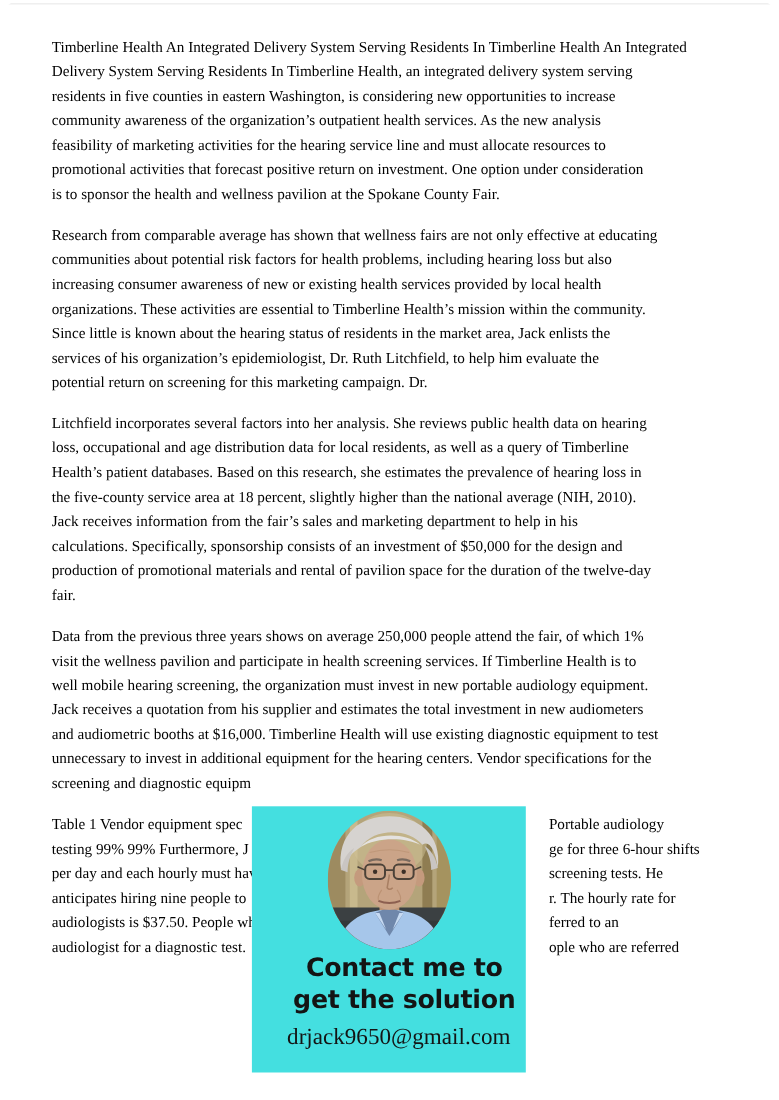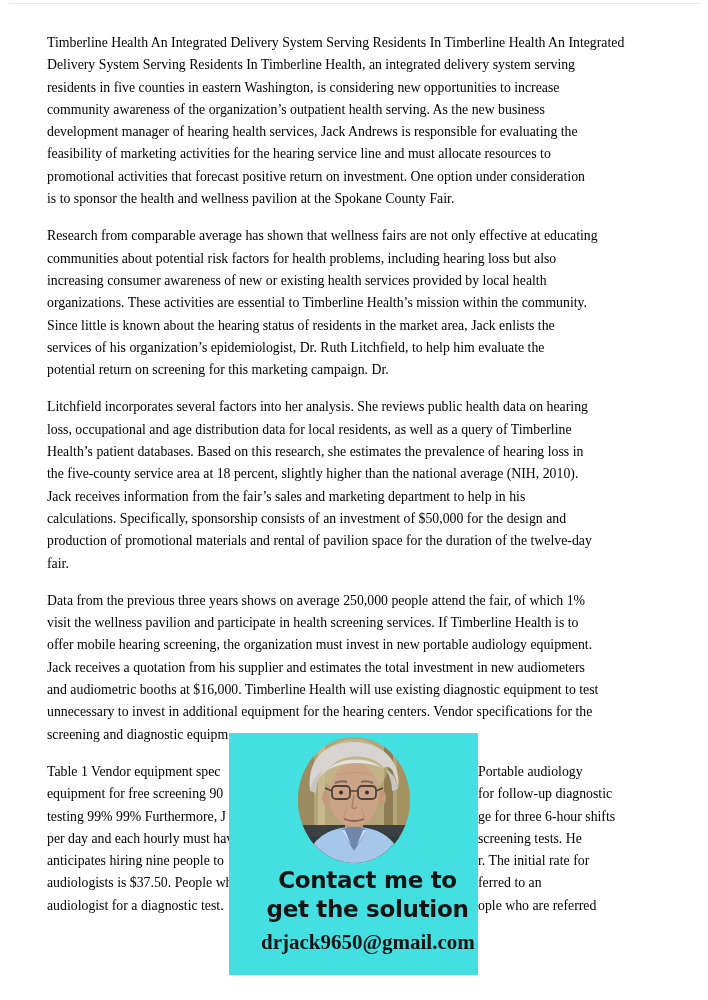--- a/index.html
+++ b/index.html
@@ -13,55 +13,54 @@
   }
   .top-rule{
     position:absolute;left:0;top:3px;width:708px;height:1px;
   }
   .doc{
     position:absolute;left:47px;top:32px;width:614px;
     font-size:13.8px;line-height:22.3px;color:#000000;
   }
   .para{margin:0 0 15px 0;}
   .tline{white-space:nowrap;position:relative;height:22.3px;}
-  .rfrag{position:absolute;left:431px;top:0;white-space:nowrap;}
+  .rfrag{position:absolute;left:452px;top:0;white-space:nowrap;}
   .card{
     position:absolute;left:229px;top:733px;width:249px;height:242px;
   }
   .photo{
     position:absolute;left:50%;top:4px;width:112px;height:126px;
     transform:translateX(-50%);
   }
   .card-heading{
     position:absolute;top:133px;left:0;right:0;
     text-align:center;
     font-family:"DejaVu Sans", sans-serif;
     font-weight:bold;font-size:23px;line-height:29px;letter-spacing:-0.3px;padding-left:28px;
   }
   .card-email{
     position:absolute;top:196px;left:0;right:16px;
     text-align:center;
     font-family:"Liberation Serif", serif;
-    font-weight:bold;font-size:21px;line-height:26px;padding-left:32px;
+    font-weight:normal;font-size:21px;line-height:26px;padding-left:32px;
   }
 </style>
 </head>
 <body>
 
 <div class="page" style="background: rgb(255, 255, 255);">
 
   <div class="top-rule" style="background: rgb(233, 233, 233);"></div>
 
   <div class="doc" id="doc" style="color: rgb(0, 0, 0);">
       <div class="para">
         <div class="tline">Timberline Health An Integrated Delivery System Serving Residents In Timberline Health An Integrated</div>
         <div class="tline">Delivery System Serving Residents In Timberline Health, an integrated delivery system serving</div>
         <div class="tline">residents in five counties in eastern Washington, is considering new opportunities to increase</div>
-        <div class="tline">community awareness of the organization’s outpatient health serving. As the new business</div>
-        <div class="tline">development manager of hearing health services, Jack Andrews is responsible for evaluating the</div>
+        <div class="tline">community awareness of the organization’s outpatient health services. As the new analysis</div>
         <div class="tline">feasibility of marketing activities for the hearing service line and must allocate resources to</div>
         <div class="tline">promotional activities that forecast positive return on investment. One option under consideration</div>
         <div class="tline">is to sponsor the health and wellness pavilion at the Spokane County Fair.</div>
       </div>
       <div class="para">
         <div class="tline">Research from comparable average has shown that wellness fairs are not only effective at educating</div>
         <div class="tline">communities about potential risk factors for health problems, including hearing loss but also</div>
         <div class="tline">increasing consumer awareness of new or existing health services provided by local health</div>
         <div class="tline">organizations. These activities are essential to Timberline Health’s mission within the community.</div>
         <div class="tline">Since little is known about the hearing status of residents in the market area, Jack enlists the</div>
@@ -74,32 +73,31 @@
         <div class="tline">Health’s patient databases. Based on this research, she estimates the prevalence of hearing loss in</div>
         <div class="tline">the five-county service area at 18 percent, slightly higher than the national average (NIH, 2010).</div>
         <div class="tline">Jack receives information from the fair’s sales and marketing department to help in his</div>
         <div class="tline">calculations. Specifically, sponsorship consists of an investment of $50,000 for the design and</div>
         <div class="tline">production of promotional materials and rental of pavilion space for the duration of the twelve-day</div>
         <div class="tline">fair.</div>
       </div>
       <div class="para">
         <div class="tline">Data from the previous three years shows on average 250,000 people attend the fair, of which 1%</div>
         <div class="tline">visit the wellness pavilion and participate in health screening services. If Timberline Health is to</div>
-        <div class="tline">offer mobile hearing screening, the organization must invest in new portable audiology equipment.</div>
+        <div class="tline">well mobile hearing screening, the organization must invest in new portable audiology equipment.</div>
         <div class="tline">Jack receives a quotation from his supplier and estimates the total investment in new audiometers</div>
         <div class="tline">and audiometric booths at $16,000. Timberline Health will use existing diagnostic equipment to test</div>
         <div class="tline">unnecessary to invest in additional equipment for the hearing centers. Vendor specifications for the</div>
         <div class="tline">screening and diagnostic equipm</div>
       </div>
       <div class="para">
         <div class="tline"><span>Table 1 Vendor equipment spec</span><span class="rfrag"> Portable audiology</span></div>
-        <div class="tline"><span>equipment for free screening 90</span><span class="rfrag">for follow-up diagnostic</span></div>
         <div class="tline"><span>testing 99% 99% Furthermore, J</span><span class="rfrag">ge for three 6-hour shifts</span></div>
         <div class="tline"><span>per day and each hourly must have</span><span class="rfrag">screening tests. He</span></div>
-        <div class="tline"><span>anticipates hiring nine people to</span><span class="rfrag">r. The initial rate for</span></div>
+        <div class="tline"><span>anticipates hiring nine people to</span><span class="rfrag">r. The hourly rate for</span></div>
         <div class="tline"><span>audiologists is $37.50. People wh</span><span class="rfrag">ferred to an</span></div>
         <div class="tline"><span>audiologist for a diagnostic test.</span><span class="rfrag">ople who are referred</span></div>
       </div>
     </div>
 
   <div class="card" style="background: rgb(68, 223, 224); color: rgb(20, 20, 20);">
 
     <svg class="photo" viewBox="0 0 112 126" aria-hidden="true">
       <defs>
         <clipPath id="ovalClip">

